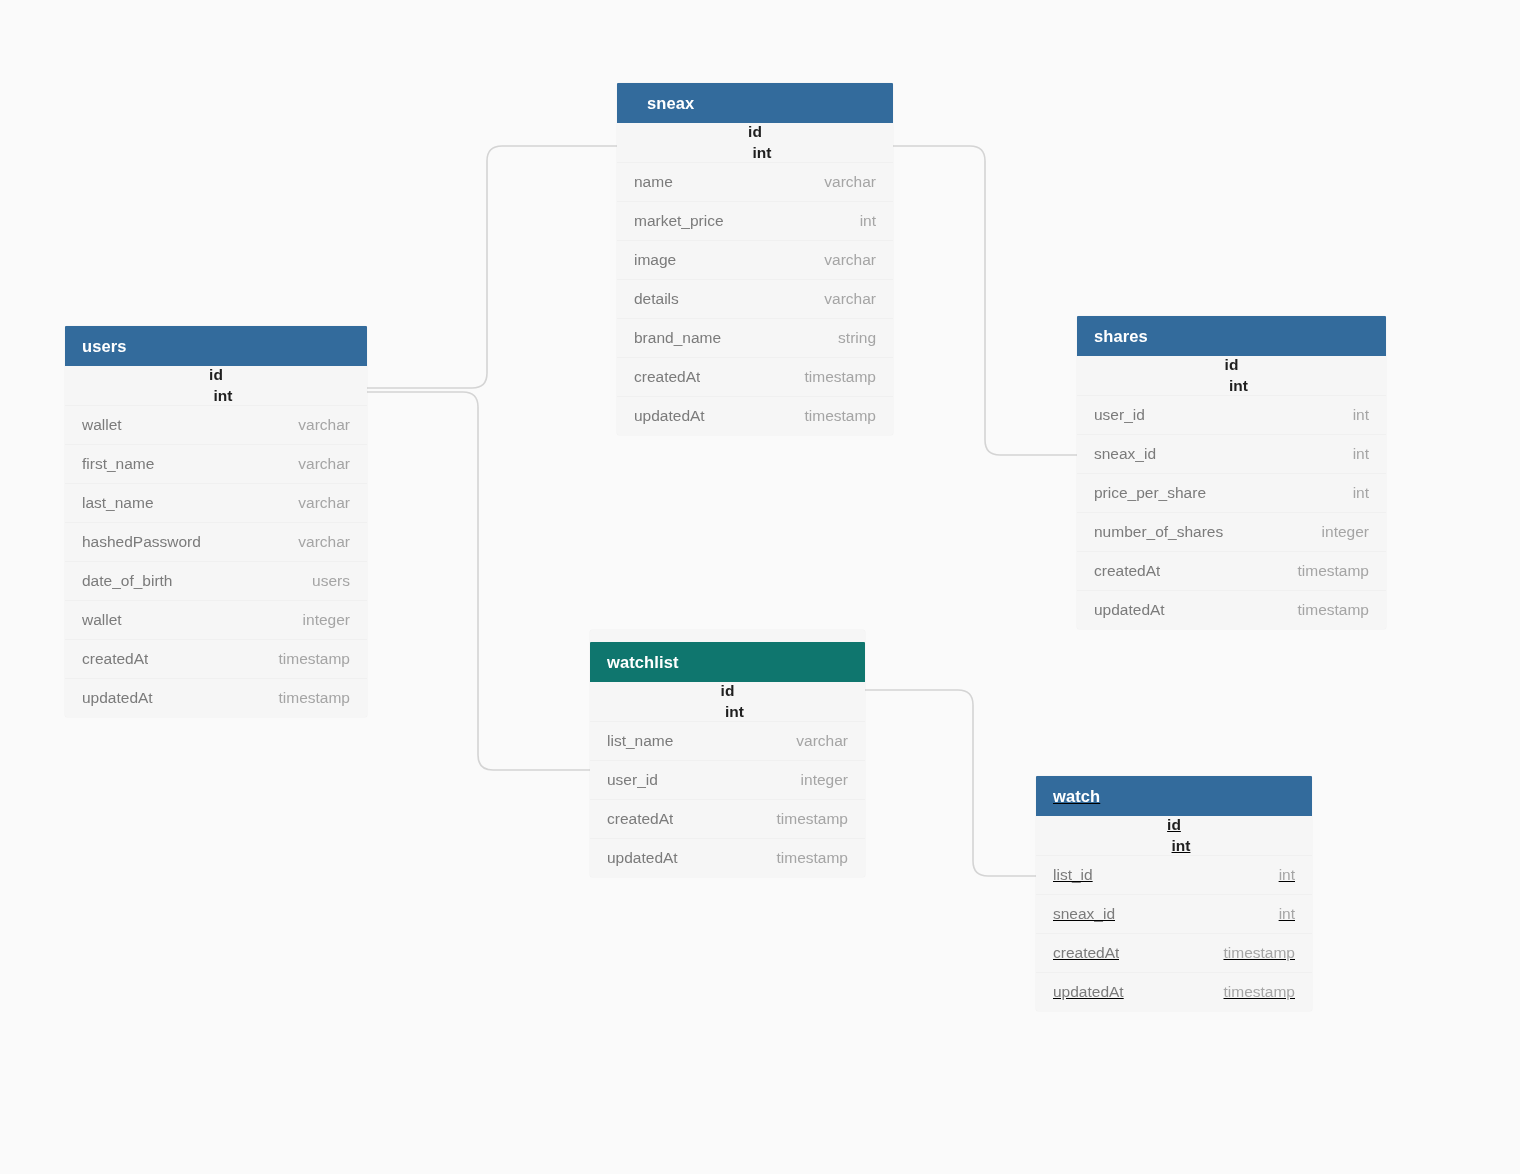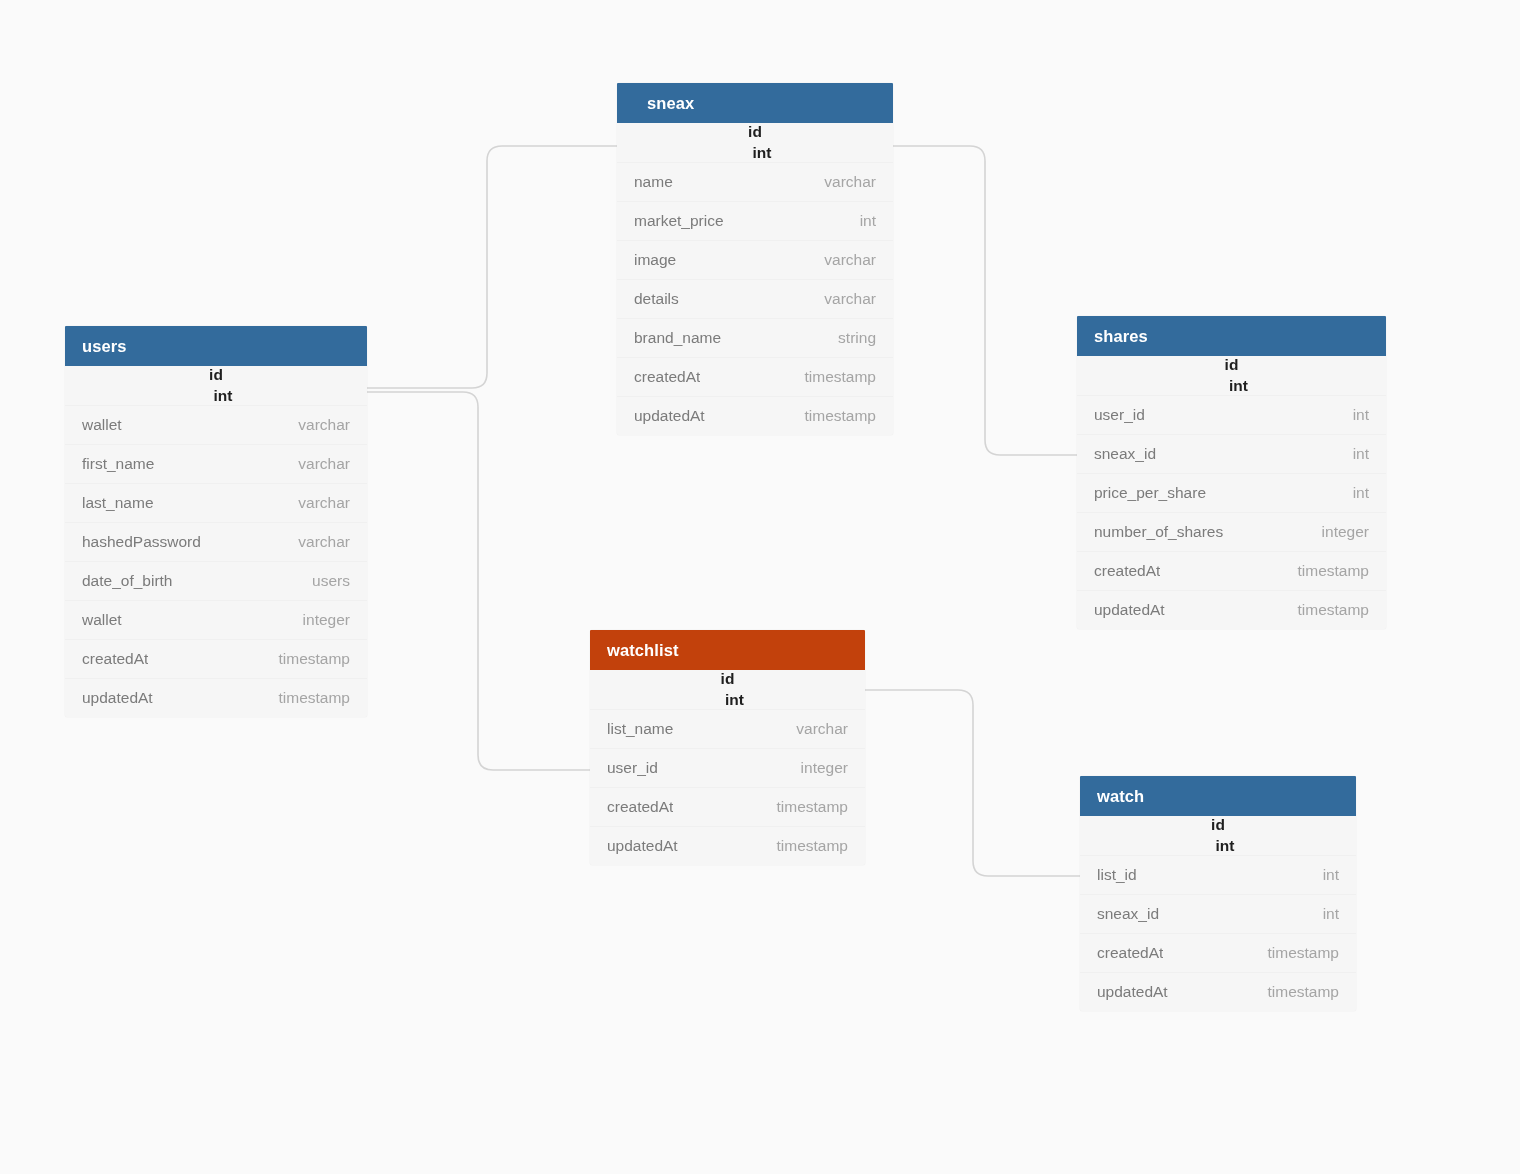--- a/index.html
+++ b/index.html
@@ -212,21 +212,21 @@
           <span class="col-name">createdAt</span>
           <span class="col-type">timestamp</span>
         </div>
         <div class="erd-row">
           <span class="col-name">updatedAt</span>
           <span class="col-type">timestamp</span>
         </div>
       </div>
     </div>
     <div class="erd-table" style="left: 590px; top: 630px; width: 275px; background: rgb(246, 246, 246);">
-      <div class="erd-header" style="background: #c2410c; color: rgb(255, 255, 255);">
+      <div class="erd-header" style="background: #0f766e; color: rgb(255, 255, 255); margin-top: 12px;">
         <span>watchlist</span>
       </div>
       <div class="erd-rows">
         <div class="erd-row pk">
           <span class="col-name">id</span>
           <span class="col-type">int</span>
         </div>
         <div class="erd-row">
           <span class="col-name">list_name</span>
           <span class="col-type">varchar</span>
@@ -238,21 +238,21 @@
         <div class="erd-row">
           <span class="col-name">createdAt</span>
           <span class="col-type">timestamp</span>
         </div>
         <div class="erd-row">
           <span class="col-name">updatedAt</span>
           <span class="col-type">timestamp</span>
         </div>
       </div>
     </div>
-    <div class="erd-table" style="left: 1080px; top: 776px; width: 276px; background: rgb(246, 246, 246);">
+    <div class="erd-table" style="left: 1036px; top: 776px; width: 276px; background: rgb(246, 246, 246); text-decoration: underline;">
       <div class="erd-header" style="background: rgb(51, 107, 156); color: rgb(255, 255, 255);">
         <span>watch</span>
       </div>
       <div class="erd-rows">
         <div class="erd-row pk">
           <span class="col-name">id</span>
           <span class="col-type">int</span>
         </div>
         <div class="erd-row">
           <span class="col-name">list_id</span>

